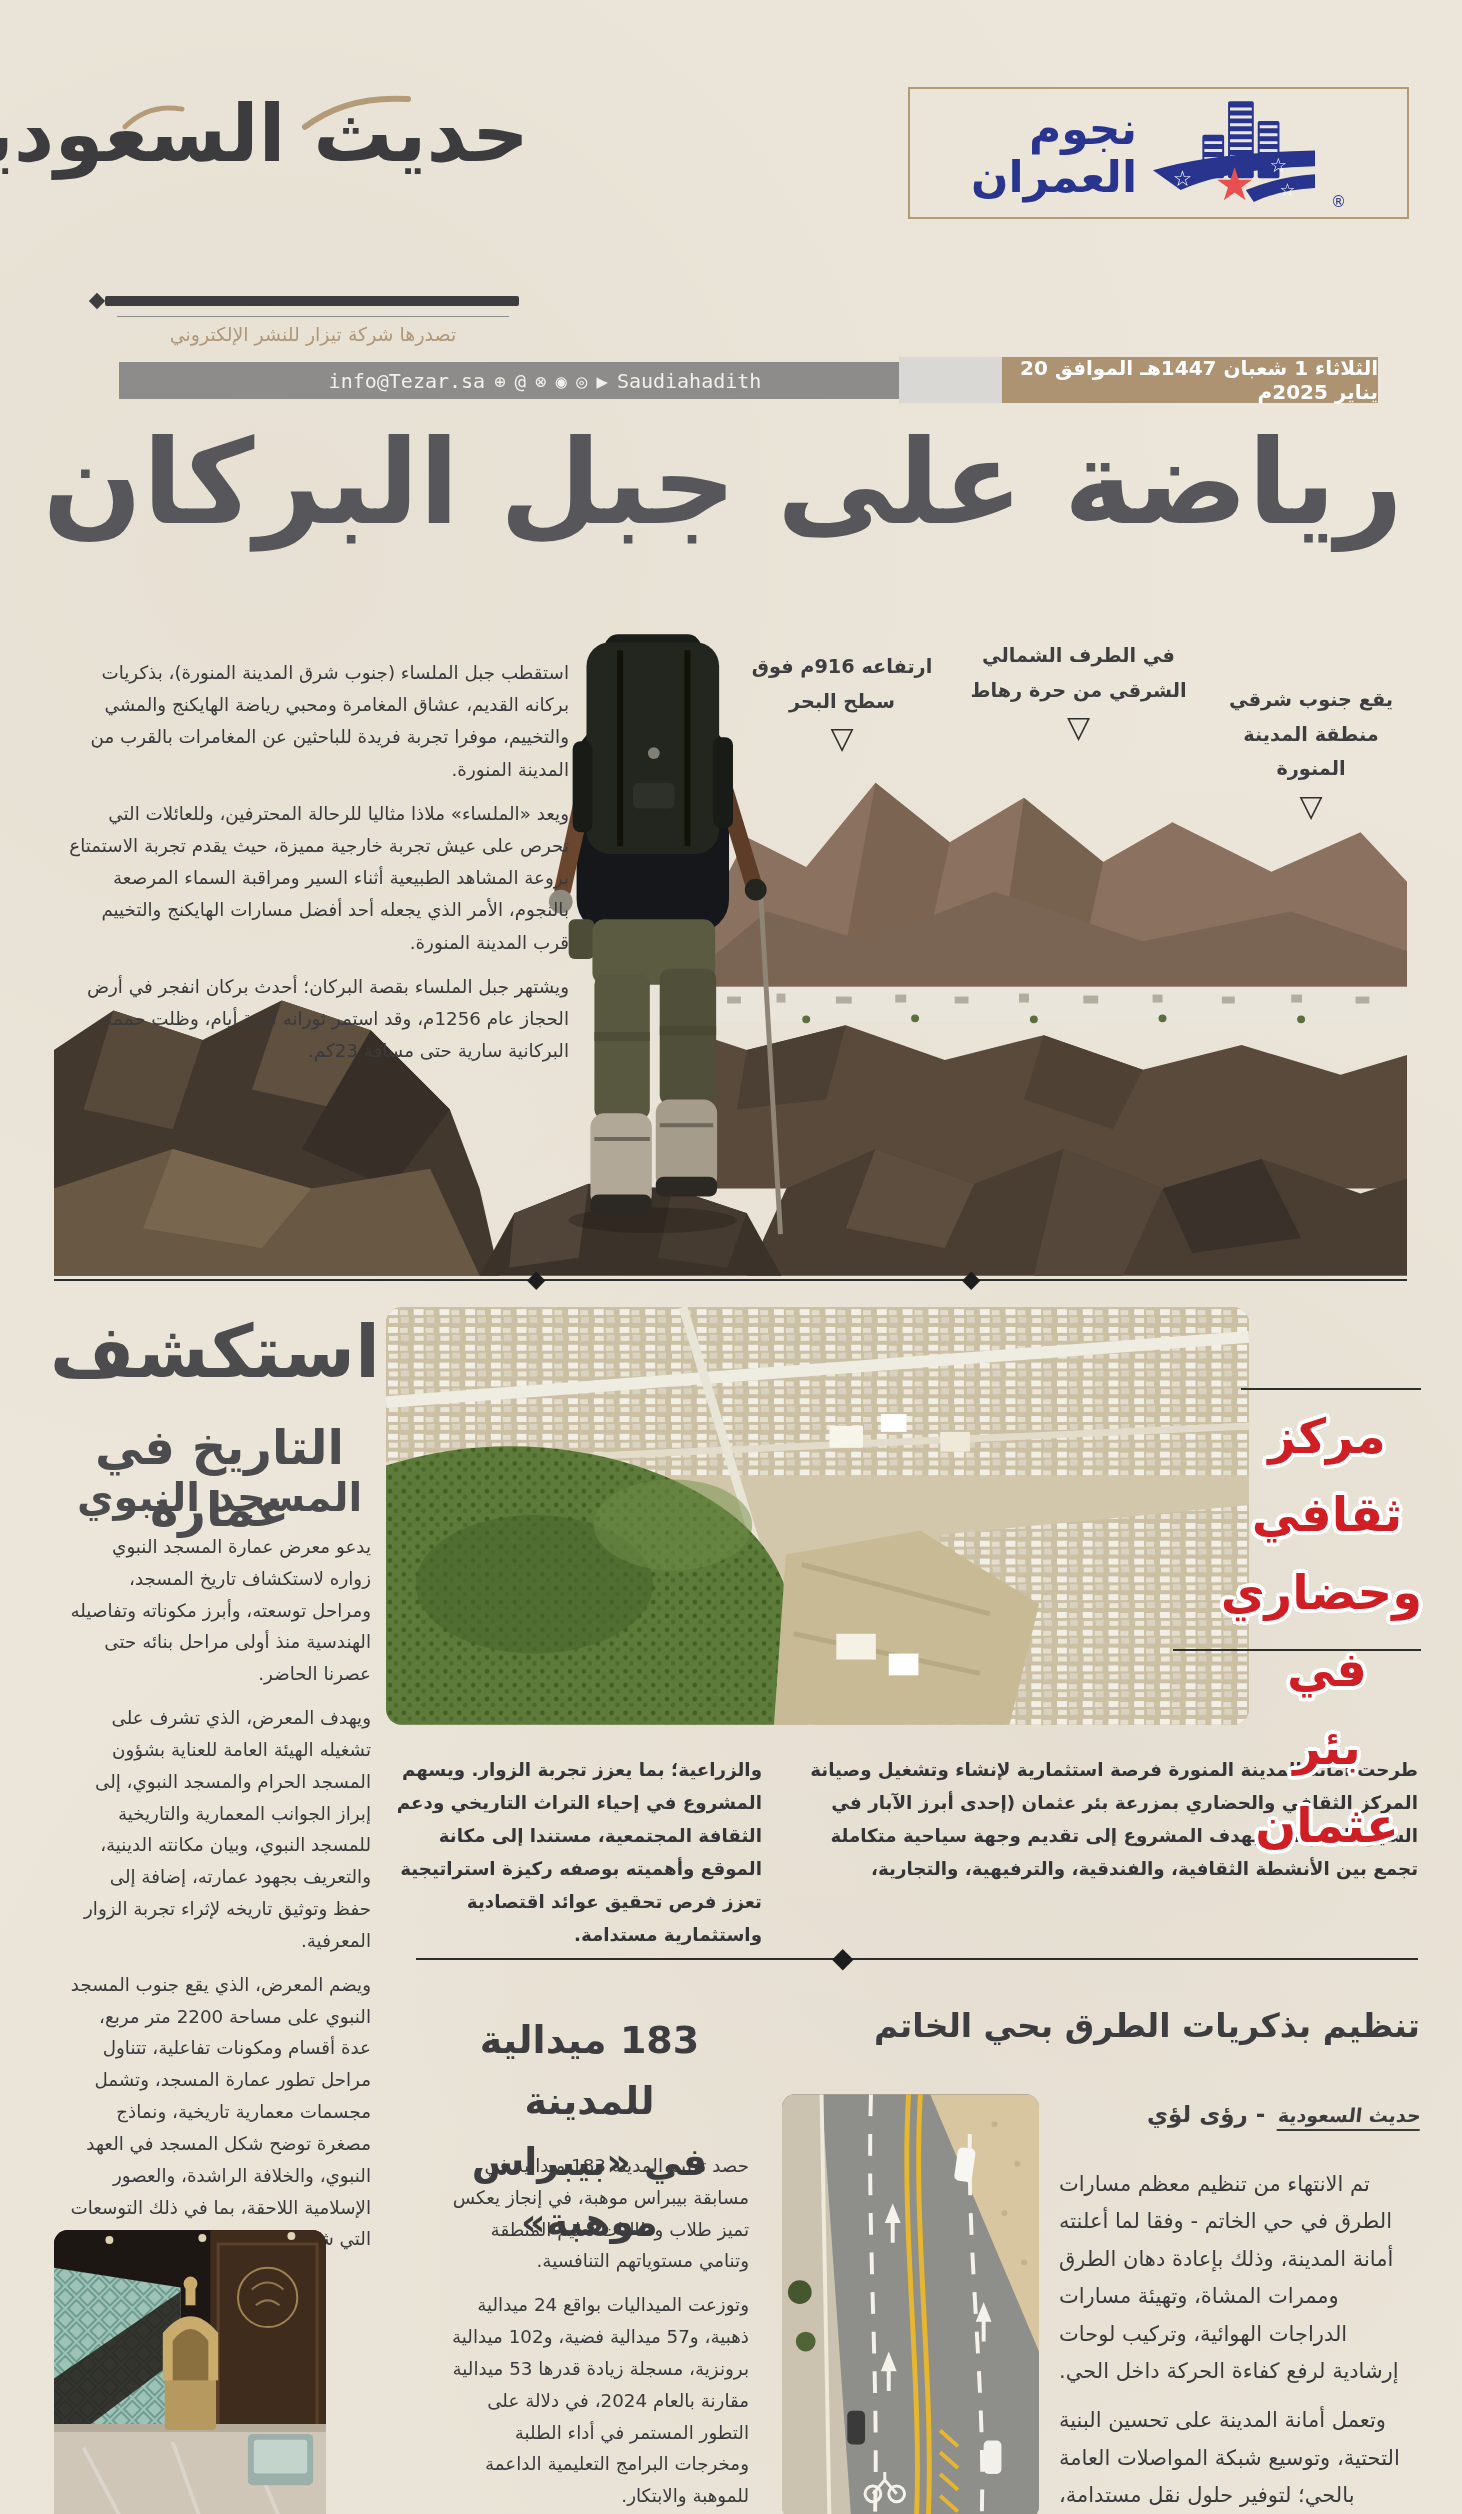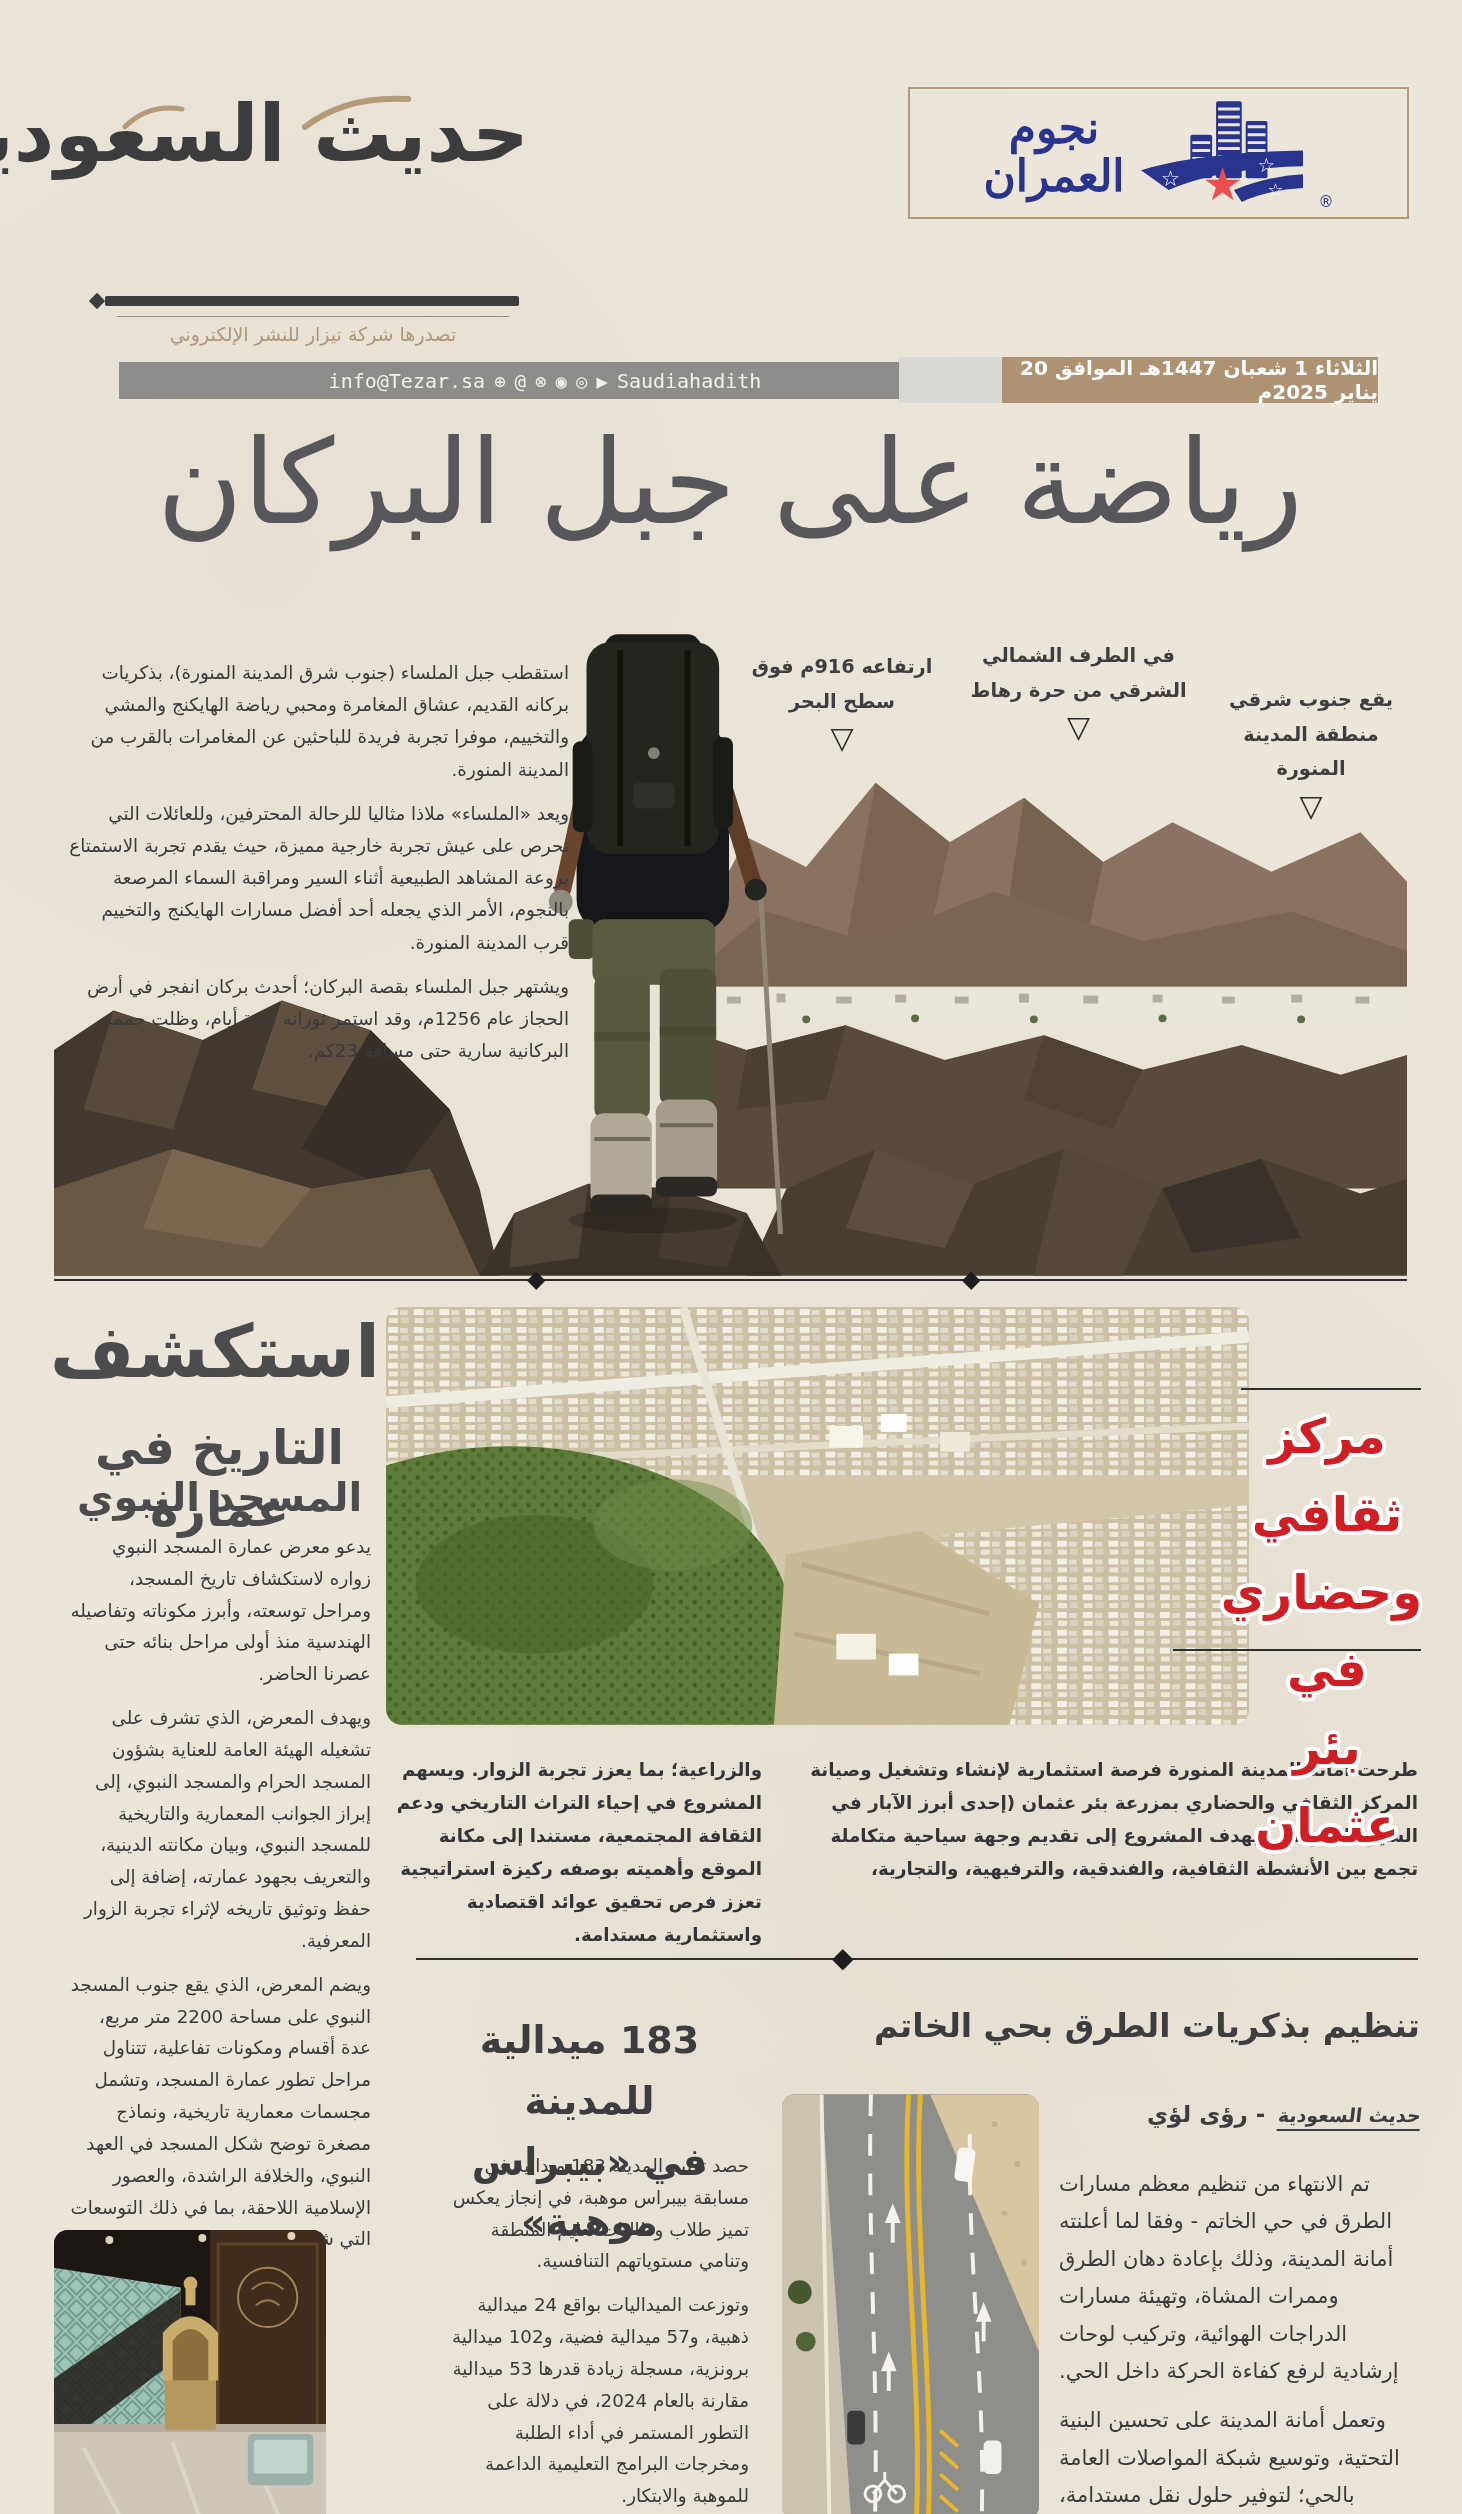--- a/index.html
+++ b/index.html
@@ -20,33 +20,33 @@
   .logo-underline{position:absolute;left:105px;top:296px;width:414px;height:10px;
     background:#3d3d3f;border-radius:2px;}
   .logo-underline::before{content:"";position:absolute;left:-16px;top:-3px;width:16px;height:16px;
     background:#3d3d3f;transform:rotate(45deg) scale(.72);}
   .logo-hairline{position:absolute;left:117px;top:316px;width:392px;height:1px;background:#8f8d89;}
   .tagline{position:absolute;left:117px;top:323px;width:392px;text-align:center;
     color:#b0977a;font-size:19px;}
   .partner-box{position:absolute;left:908px;top:87px;width:501px;height:132px;
     border:2px solid #b39a76;box-sizing:border-box;display:flex;direction:ltr;
     align-items:center;justify-content:center;gap:14px;}
-  .partner-text{color:#28348e;font-weight:bold;text-align:center;font-size:44px;line-height:1.08;font-family:Liberation Serif, serif;}
+  .partner-text{color:#28348e;font-weight:bold;text-align:right;font-size:44px;line-height:1.08;}
   .partner-reg{color:#28348e;font-size:15px;align-self:flex-end;margin-bottom:6px;}
   
   .bar-gray{position:absolute;left:119px;top:362px;width:852px;height:37px;background:#8d8c8a;
     color:#f2f0ea;display:flex;direction:ltr;align-items:center;justify-content:center;gap:9px;
     font-family:"DejaVu Sans Mono",monospace;font-size:20px;}
   .bar-gray .ico{font-size:19px;}
   .bar-light{position:absolute;left:899px;top:357px;width:103px;height:46px;background:#d9d8d5;}
   .bar-tan{position:absolute;left:1002px;top:357px;width:376px;height:46px;background:#ad9372;
     color:#ffffff;font-size:20px;font-weight:bold;display:flex;align-items:center;justify-content:center;}
   
   .headline-main{position:absolute;left:57px;top:381px;width:1346px;text-align:center;
-    font-size:117px;font-weight:normal;color:#57575b;line-height:1.75;white-space:nowrap;}
+    font-size:117px;font-weight:bold;color:#57575b;line-height:1.75;white-space:nowrap;}
   .scene{position:absolute;left:54px;top:634px;width:1353px;height:642px;z-index:1;}
   .scene svg{display:block;}
   .lead-text{position:absolute;left:54px;top:645px;width:527px;z-index:3;
     font-size:18.3px;line-height:1.76;text-align:right;color:#3a3a3c;}
   .callout{position:absolute;z-index:3;text-align:center;font-weight:bold;
     font-size:19.3px;color:#3e3e40;line-height:1.8;}
   .callout .tri{display:block;font-weight:normal;font-size:30px;line-height:1;color:#2f2f2f;margin-top:4px;}
   .co1{left:738px;top:650px;width:208px;}
   .co2{left:967px;top:639px;width:223px;}
   .co3{left:1206px;top:683px;width:210px;}

